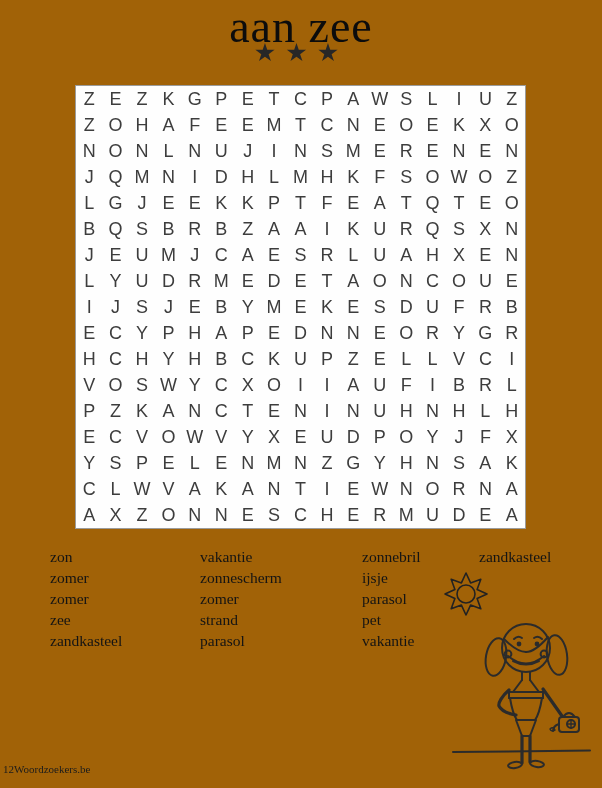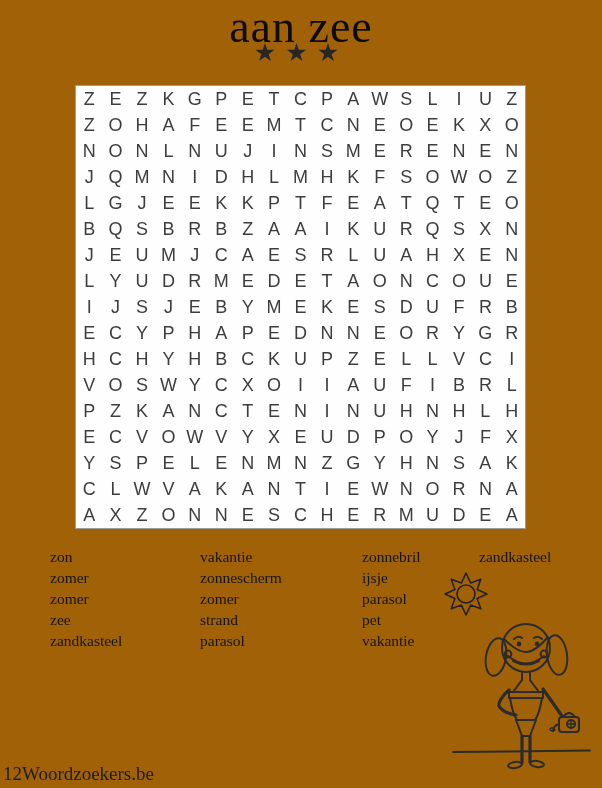--- a/index.html
+++ b/index.html
@@ -31,21 +31,21 @@
   .word-list{position:absolute;left:0;top:546px;width:602px;height:110px;text-decoration:underline;}
   .word-col{position:absolute;top:0;font-size:15.5px;color:#141414;}
   .word-col:nth-child(1){left:50px;}
   .word-col:nth-child(2){left:200px;}
   .word-col:nth-child(3){left:362px;}
   .word-col:nth-child(4){left:479px;}
   .word{height:21px;line-height:21px;white-space:nowrap;}
   .sun{position:absolute;left:443px;top:572px;}
   .girl{position:absolute;left:440px;top:600px;}
   .watermark{
-    position:absolute;left:3px;top:763px;font-size:19px;color:#1c1c1c;
+    position:absolute;left:3px;top:763px;font-size:11px;color:#1c1c1c;
     font-family:"Liberation Serif",serif;
     text-align:center;
   }
   svg{display:block;}
 </style>
 </head>
 <body>
 
 <div class="page">
 

